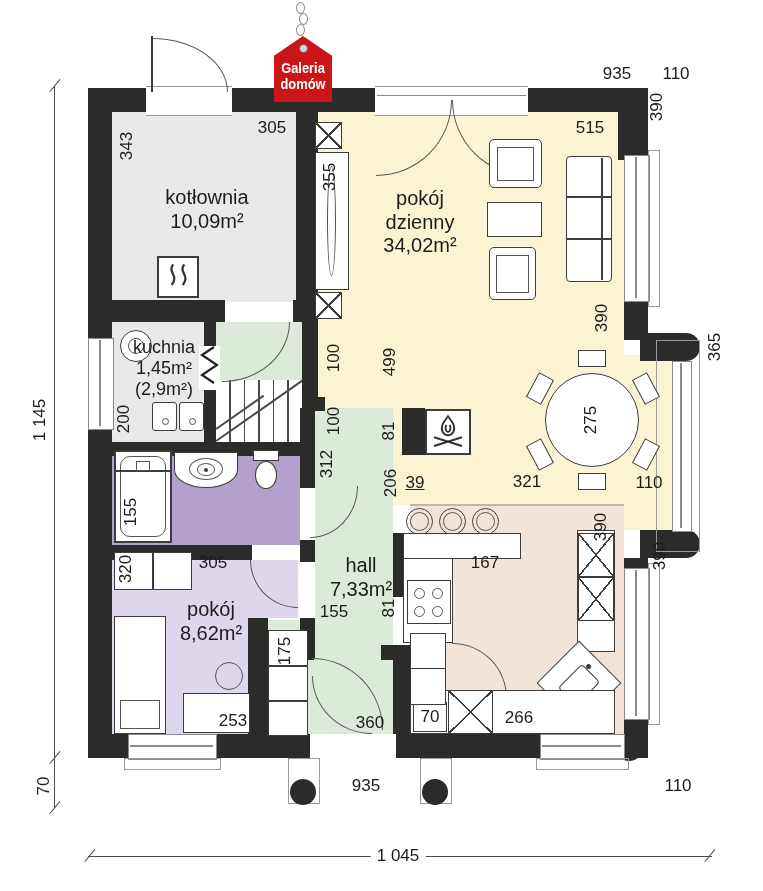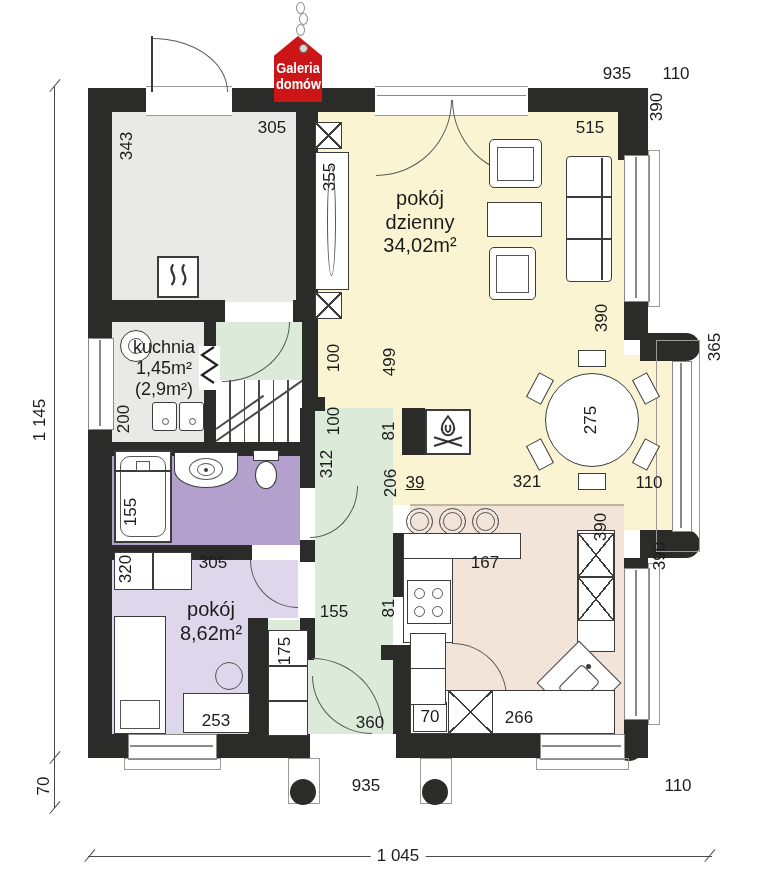--- a/index.html
+++ b/index.html
@@ -38,21 +38,21 @@
   .dim{position:absolute;font-size:17px;white-space:nowrap;transform:translate(-50%,-50%);color:#1c1c1c;}
   .dim.v{transform:translate(-50%,-50%) rotate(-90deg);}
   .dim.onwhite{background:#fff;padding:0 6px;}
   .rlabel{position:absolute;transform:translate(-50%,-50%);text-align:center;
           font-size:20px;line-height:1.18;white-space:nowrap;}
   .rlabel.small{font-size:18px;}
   
   .dline{position:absolute;background:#4a4a4a;}
   .tick{position:absolute;width:16px;height:1.4px;background:#4a4a4a;transform:rotate(-50deg);}
   
-  .tag{position:absolute;left:274px;top:36px;width:48px;height:66px;background:#cc1517;
+  .tag{position:absolute;left:274px;top:36px;width:58px;height:66px;background:#cc1517;
        clip-path:polygon(50% 0,100% 30%,100% 100%,0 100%,0 30%);}
   .tagtext{position:absolute;width:100%;text-align:center;color:#fff;font-weight:bold;
            font-size:14px;transform:scaleX(.92);letter-spacing:0;}
   .chainring{position:absolute;width:7px;height:10px;border:1.8px solid #8d8d8d;border-radius:50%;background:transparent;}
   .grommet{position:absolute;width:7px;height:7px;background:#d8d8d8;border:1.5px solid #6a6a6a;border-radius:50%;}
 </style>
 </head>
 <body>
 
 <div class="plan">
@@ -272,44 +272,52 @@
   <div class="dim v" style="left:391px;top:483px;">206</div>
   <div class="dim" style="left:415px;top:483px;text-decoration:underline;">39</div>
   <div class="dim" style="left:527px;top:482px;">321</div>
   <div class="dim" style="left:649px;top:483px;">110</div>
   <div class="dim v" style="left:591px;top:420px;">275</div>
   <div class="dim v" style="left:715px;top:347px;">365</div>
   <div class="dim v" style="left:124px;top:419px;">200</div>
   <div class="dim v" style="left:131px;top:512px;">155</div>
   <div class="dim v" style="left:126px;top:569px;">320</div>
   <div class="dim" style="left:213px;top:563px;">305</div>
-  <div class="dim" style="left:216px;top:721px;">253</div>
+  <div class="dim" style="left:233px;top:721px;">253</div>
   <div class="dim" style="left:334px;top:612px;">155</div>
   <div class="dim v" style="left:389px;top:608px;">81</div>
   <div class="dim v" style="left:285px;top:651px;">175</div>
   <div class="dim" style="left:370px;top:723px;">360</div>
   <div class="dim" style="left:485px;top:563px;">167</div>
   <div class="dim v" style="left:601px;top:527px;">390</div>
   <div class="dim" style="left:519px;top:718px;">266</div>
   <div class="dim" style="left:430px;top:717px;">70</div>
   <div class="dim v" style="left:660px;top:556px;">390</div>
 
+  <div class="rlabel" style="left:207px;top:210px;">
+    <div>kotłownia</div>
+    <div>10,09m²</div>
+  </div>
   <div class="rlabel" style="left:420px;top:222px;">
     <div>pokój</div>
     <div>dzienny</div>
     <div>34,02m²</div>
   </div>
   <div class="rlabel small" style="left:164px;top:369px;">
     <div>kuchnia</div>
     <div>1,45m²</div>
     <div>(2,9m²)</div>
   </div>
   <div class="rlabel" style="left:211px;top:622px;">
     <div>pokój</div>
     <div>8,62m²</div>
+  </div>
+  <div class="rlabel" style="left:361px;top:578px;">
+    <div>hall</div>
+    <div>7,33m²</div>
   </div>
 
   <div class="chainring" style="left:296px;top:2px;"></div>
   <div class="chainring" style="left:299px;top:13px;"></div>
   <div class="chainring" style="left:296px;top:24px;"></div>
   <div class="tag">
     <div class="tagtext" style="top:24px;">Galeria</div>
     <div class="tagtext" style="top:40px;">domów</div>
   </div>
   <div class="grommet" style="left:299px;top:44px;"></div>

